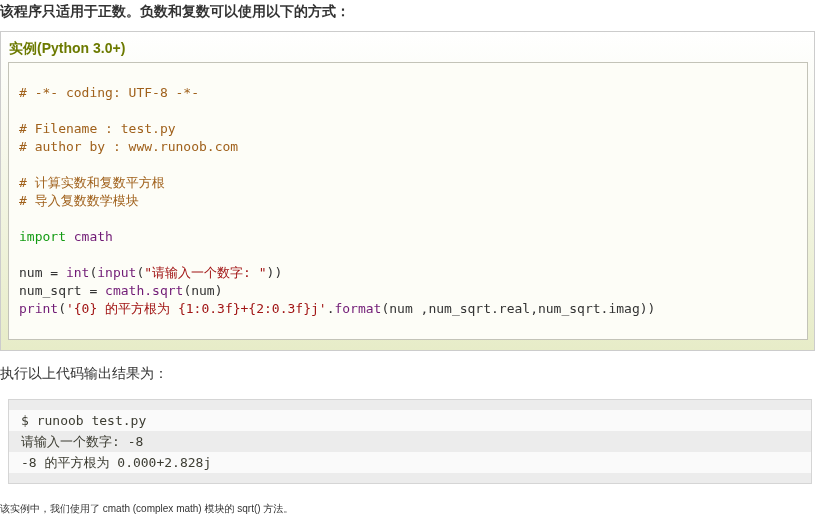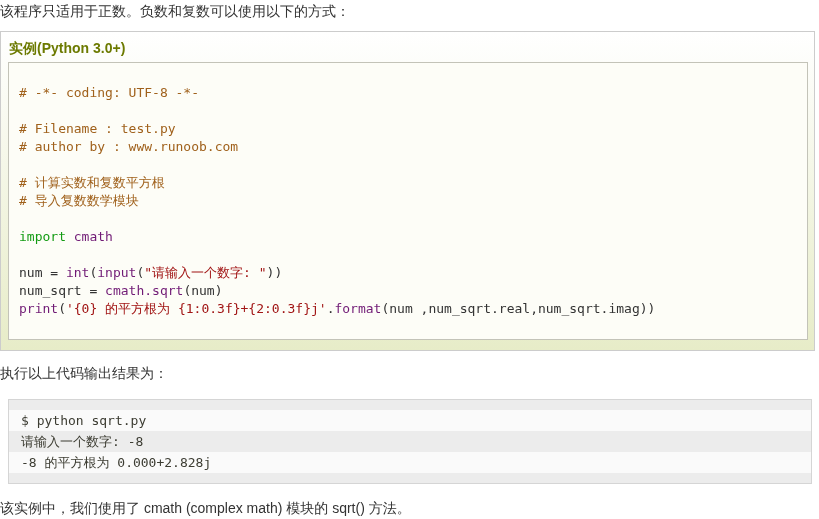--- a/index.html
+++ b/index.html
@@ -11,20 +11,21 @@
     overflow: hidden;
     font-family: "Liberation Sans", "DejaVu Sans", sans-serif;
     color: #333333;
   }
   .page { width: 819px; }
   .intro {
     margin: 2px 0 0 0;
     font-size: 14px;
     line-height: 19px;
     color: #333333;
+    font-weight: bold;
   }
   
   .example {
     margin: 10px 4px 0 0;
     border: 1px solid #cccccc;
     background: linear-gradient(to bottom, #ffffff, #e7ecc8);
     padding: 5px 6px 10px 7px;
     box-sizing: border-box;
   }
   .example-title {
@@ -50,21 +51,21 @@
   .tok-string  { color: #a11515; }
   .tok-plain   { color: #333333; }
   
   .label {
     margin: 13px 0 0 0;
     font-size: 14px;
     line-height: 19px;
   }
   .note {
     margin: 15px 12px 0 0;
-    font-size: 14px;
+    font-size: 10px;
     line-height: 19px;
   }
   
   .output {
     margin: 16px 7px 0 8px;
     background: #ececec;
     border: 1px solid #d5d5d5;
     padding: 10px 0;
     font-family: "DejaVu Sans Mono", "Liberation Mono", monospace;
     font-size: 13px;
@@ -100,21 +101,21 @@
   <p class="intro">该程序只适用于正数。负数和复数可以使用以下的方式：</p>
 
   <div class="example">
     <div class="example-title">实例(Python 3.0+)</div>
     <div class="example-code"><div class="code-line"><span class="tok-comment"># -*- coding: UTF-8 -*-</span></div><div class="code-line">&nbsp;</div><div class="code-line"><span class="tok-comment"># Filename : test.py</span></div><div class="code-line"><span class="tok-comment"># author by : www.runoob.com</span></div><div class="code-line">&nbsp;</div><div class="code-line"><span class="tok-comment"># 计算实数和复数平方根</span></div><div class="code-line"><span class="tok-comment"># 导入复数数学模块</span></div><div class="code-line">&nbsp;</div><div class="code-line"><span class="tok-keyword">import</span><span class="tok-plain"> </span><span class="tok-builtin">cmath</span></div><div class="code-line">&nbsp;</div><div class="code-line"><span class="tok-plain">num = </span><span class="tok-builtin">int</span><span class="tok-plain">(</span><span class="tok-builtin">input</span><span class="tok-plain">(</span><span class="tok-string">"请输入一个数字: "</span><span class="tok-plain">))</span></div><div class="code-line"><span class="tok-plain">num_sqrt = </span><span class="tok-builtin">cmath.sqrt</span><span class="tok-plain">(num)</span></div><div class="code-line"><span class="tok-builtin">print</span><span class="tok-plain">(</span><span class="tok-string">'{0} 的平方根为 {1:0.3f}+{2:0.3f}j'</span><span class="tok-plain">.</span><span class="tok-builtin">format</span><span class="tok-plain">(num ,num_sqrt.real,num_sqrt.imag))</span></div></div>
   </div>
 
   <p class="label">执行以上代码输出结果为：</p>
 
   <div class="output">
-      <div class="out-line lt">$ python sqrt.py</div>
+      <div class="out-line lt">$ runoob test.py</div>
       <div class="out-line">请输入一个数字: -8</div>
       <div class="out-line lt">-8 的平方根为 0.000+2.828j</div>
     </div>
 
   <p class="note">该实例中，我们使用了 cmath (complex math) 模块的 sqrt() 方法。</p>
 
   <div class="linkrow">
     <span class="foldericon">
       <svg width="22" height="20" viewBox="0 0 22 20">
         <path d="M1 6 L1 18 L17 18 L17 8 L8 8 L6 6 Z" fill="#e8b64c" stroke="#a07818" stroke-width="1"></path>

